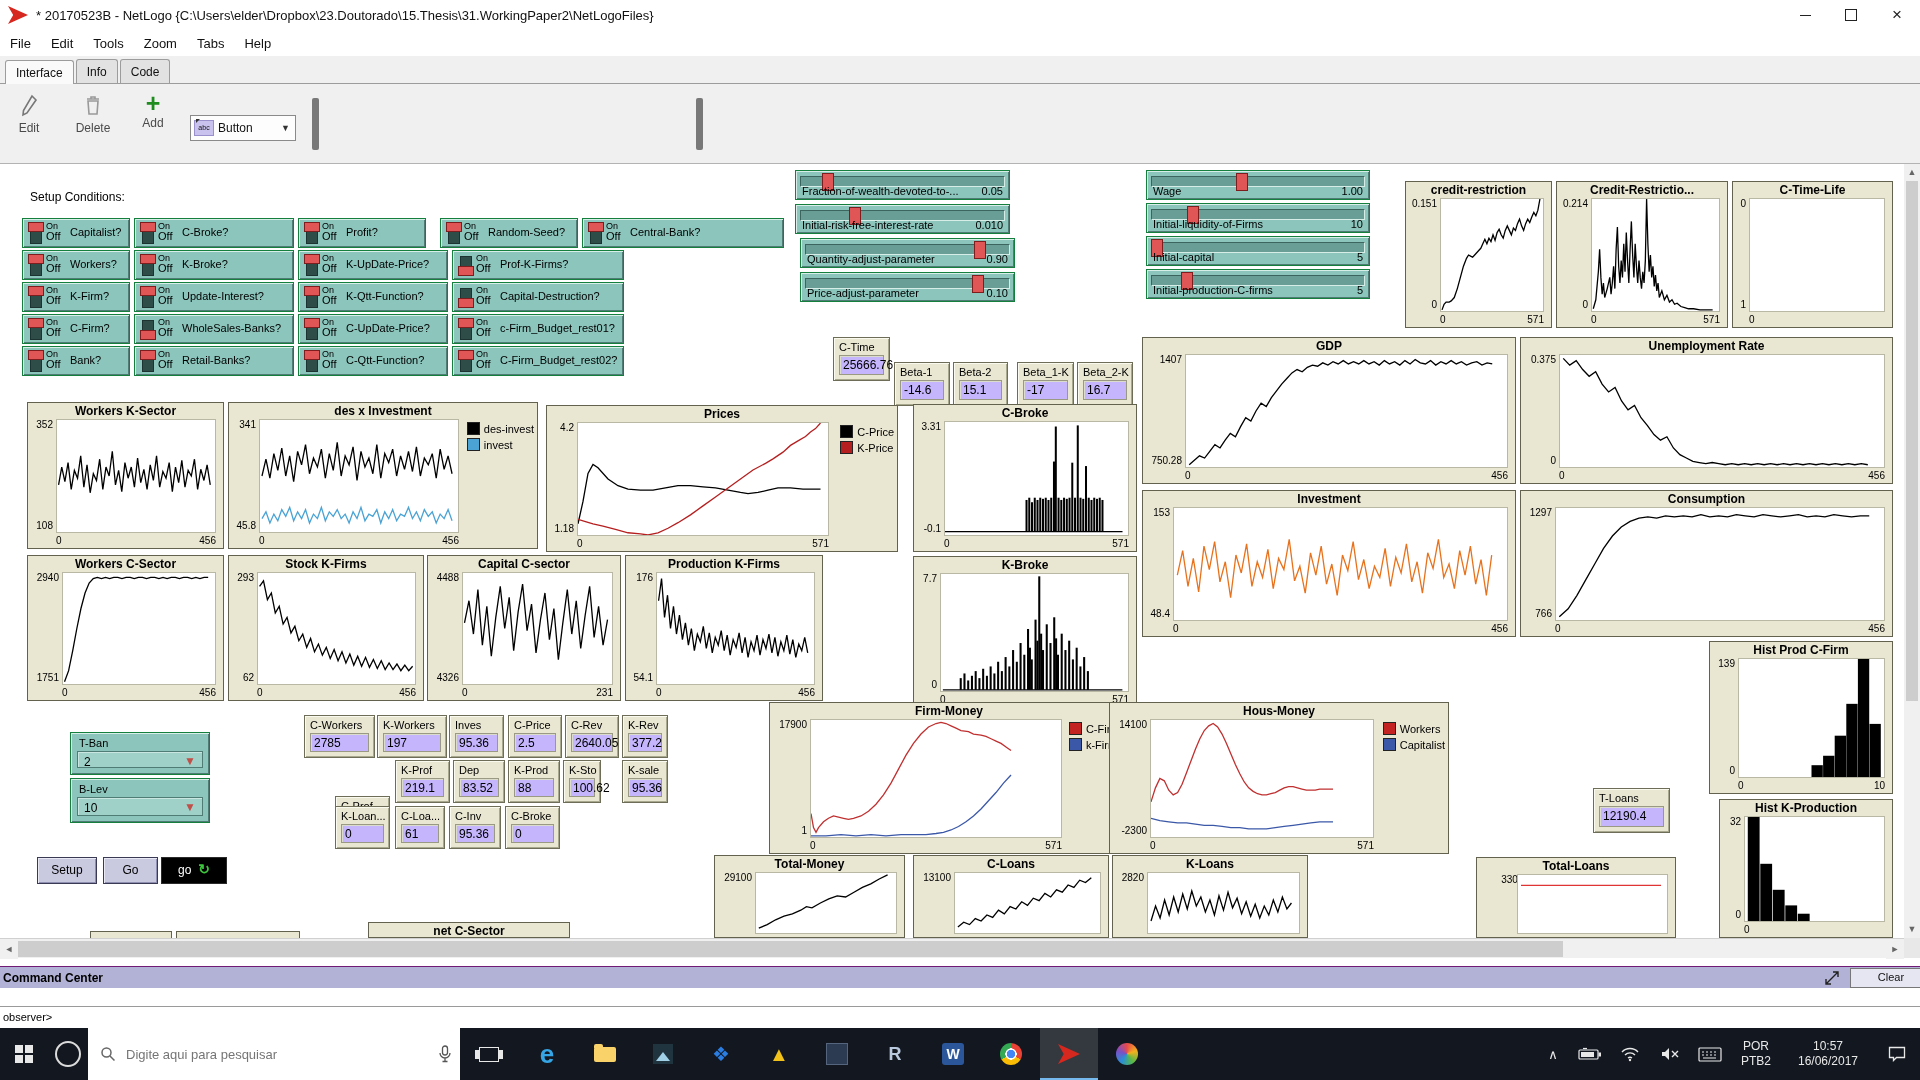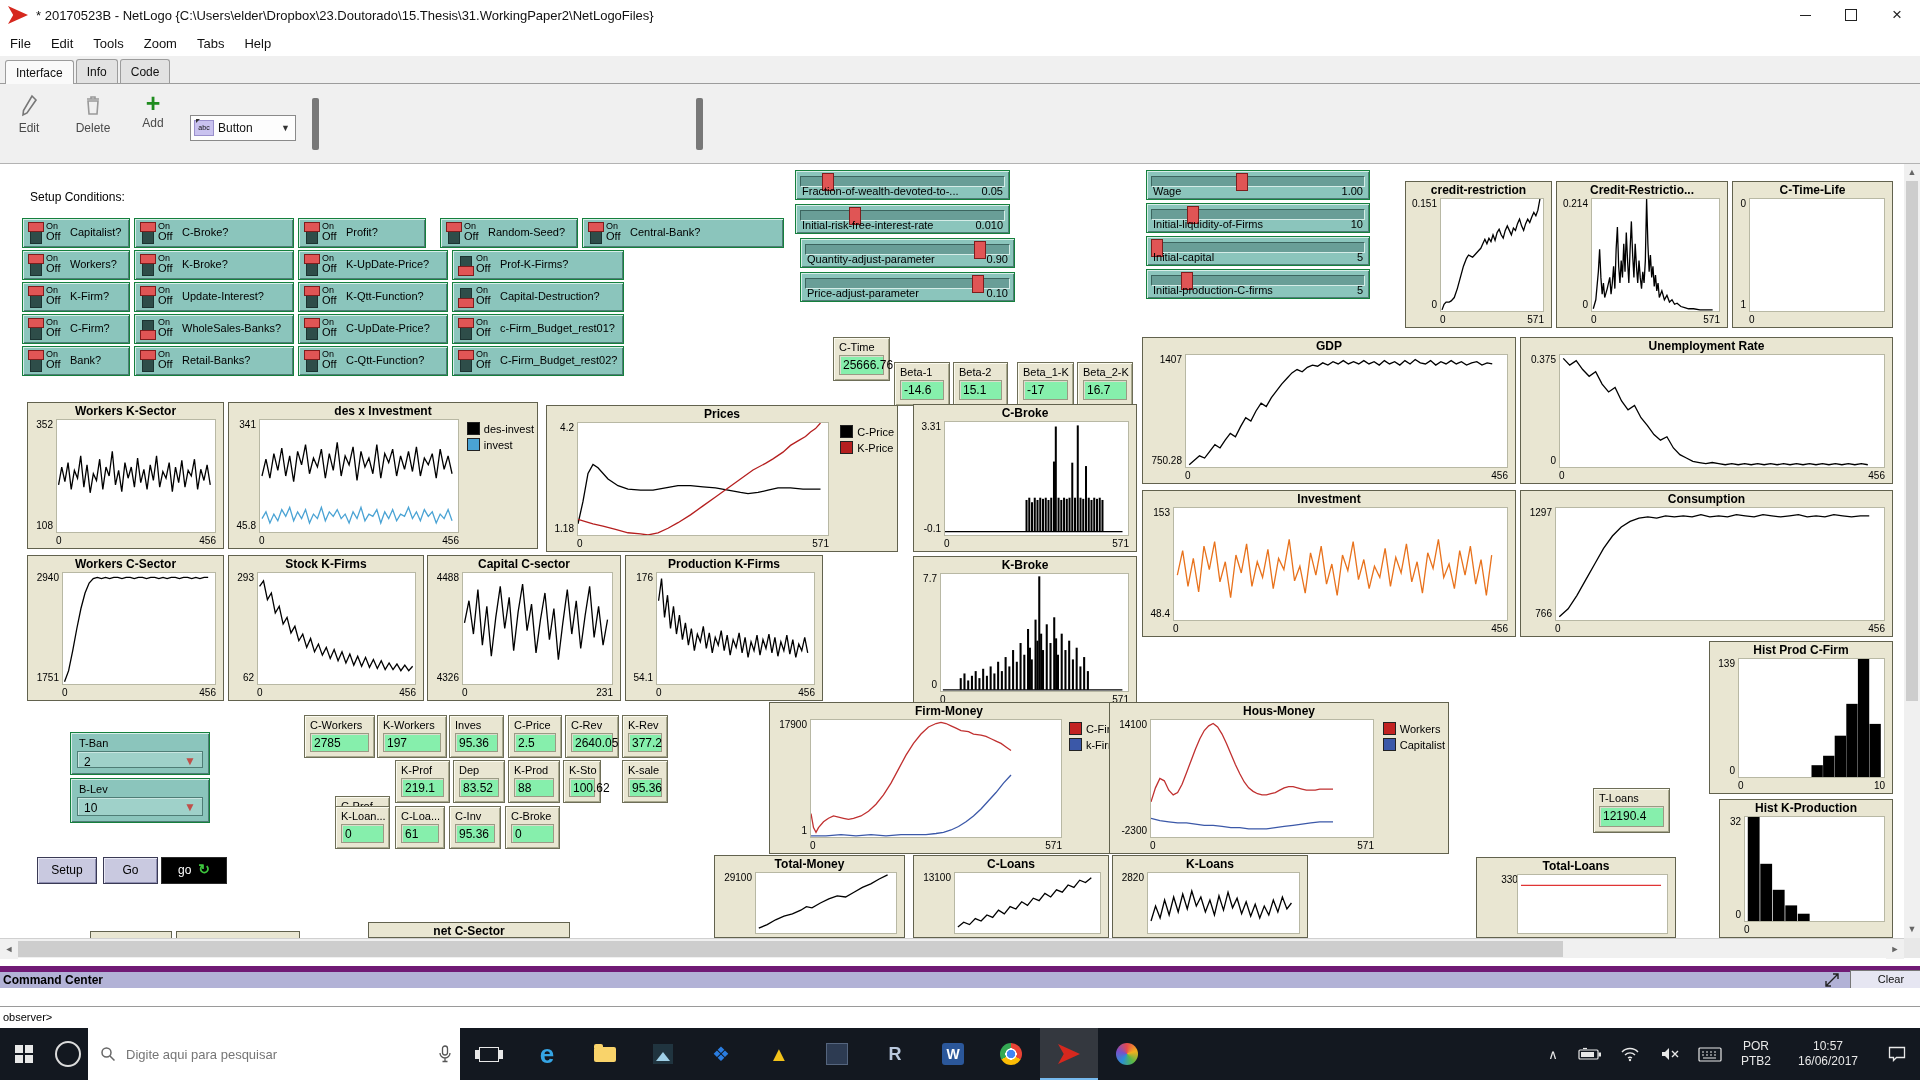--- a/index.html
+++ b/index.html
@@ -46,21 +46,21 @@
   .sw-knob.on{top:3px;}
   .sw-on{position:absolute;left:23px;top:2px;font-size:9px;}
   .sw-off{position:absolute;left:23px;top:11px;font-size:11px;}
   .sw-label{position:absolute;left:47px;top:0;right:2px;line-height:27px;white-space:nowrap;overflow:hidden;}
   .groove{position:absolute;left:4px;right:4px;top:5px;height:9px;background:#699e97;border:1px solid;border-color:#3c655f #d5ece7 #d5ece7 #3c655f;}
   .knob{position:absolute;top:-4px;width:10px;height:16px;background:#e05555;border:1px solid #7e1d1d;}
   .s-label{position:absolute;left:6px;bottom:2px;white-space:nowrap;}
   .s-value{position:absolute;right:6px;bottom:2px;}
   .monitor{background:#e9e6d2;border:1px solid #6e6e58;box-shadow:inset 1px 1px 0 #fbfaee,inset -1px -1px 0 #a8a88e;font-size:11px;}
   .m-label{position:absolute;left:5px;top:3px;right:3px;white-space:nowrap;overflow:hidden;}
-  .m-box{position:absolute;left:5px;right:5px;top:17px;bottom:5px;background:#86efac;border:1px solid #9a9a84;box-shadow:inset 1px 1px 0 #dcdccc;}
+  .m-box{position:absolute;left:5px;right:5px;top:17px;bottom:5px;background:#c4b5fd;border:1px solid #9a9a84;box-shadow:inset 1px 1px 0 #dcdccc;}
   .m-val{position:absolute;left:3px;top:2px;font-size:12px;white-space:nowrap;}
   .c-label{position:absolute;left:8px;top:4px;}
   .c-box{position:absolute;left:6px;right:6px;top:18px;bottom:6px;background:#9fd1c9;border:1px solid #4f7d76;box-shadow:inset 1px 1px 0 #c9e6e1;}
   .c-val{position:absolute;left:6px;top:3px;font-size:12px;}
   .c-tri{position:absolute;right:6px;top:2px;color:#c0504a;font-size:12px;}
   .button{background:#c9c9e0;border:1px solid #3a3a55;box-shadow:inset 1px 1px 0 #e9e9f5,inset -1px -1px 0 #8f8fb2;text-align:center;font-size:12px;color:#000;}
   .b-label{line-height:24px;}
   .button.black{background:#000;color:#fff;box-shadow:none;border:1px solid #2a2a2a;}
   .b-icon{color:#3dc53d;font-weight:bold;margin-left:7px;font-size:14px;}
   .plot{background:#e9e6d2;border:1px solid #62624e;font-size:10px;color:#000;overflow:hidden;}
@@ -75,21 +75,21 @@
   .strip{background:#e9e6d2;border:1px solid #62624e;border-bottom:none;}
 
   
   .hscroll{position:absolute;left:0;top:938px;width:1904px;height:20px;background:#f0f0f0;border-top:1px solid #d0d0d0;box-sizing:border-box;}
   .hs-btn{position:absolute;top:0;width:18px;height:20px;background:#f0f0f0;color:#666;font-size:9px;text-align:center;line-height:20px;}
   .hs-thumb{position:absolute;left:18px;top:2px;width:1545px;height:16px;background:#cdcdcd;}
   .vscroll{position:absolute;left:1904px;top:164px;width:16px;height:774px;background:#f0f0f0;}
   .vs-btn{position:absolute;left:0;width:16px;height:17px;color:#666;font-size:9px;text-align:center;line-height:17px;}
   .vs-thumb{position:absolute;left:2px;top:17px;width:12px;height:520px;background:#cdcdcd;}
   .corner{position:absolute;left:1904px;top:938px;width:16px;height:20px;background:#e8e8e8;}
-  .ccbar{position:absolute;left:0;top:966px;width:1920px;height:22px;background:#b2b2d6;border-top:6px solid #701a75;display:flex;align-items:center;box-sizing:border-box;}
+  .ccbar{position:absolute;left:0;top:966px;width:1920px;height:22px;background:#b2b2d6;border-top:1px solid #701a75;display:flex;align-items:center;box-sizing:border-box;}
   .cc-title{font-size:12px;font-weight:bold;color:#000;margin-left:3px;}
   .cc-right{margin-left:auto;display:flex;align-items:center;}
   .cc-expand{width:16px;height:16px;margin-right:10px;}
   .cc-clear{width:80px;height:18px;background:#e6e6f2;border:1px solid #777;font-size:11px;text-align:center;line-height:16px;margin-right:-12px;color:#111;}
   .cc-out{position:absolute;left:0;top:988px;width:1920px;height:18px;background:#fff;}
   .obs-row{position:absolute;left:0;top:1006px;width:1920px;height:22px;background:#fff;border-top:1px solid #9a9a9a;font-size:11px;color:#000;box-sizing:border-box;}
   .obs-label{position:absolute;left:3px;top:4px;}
   .obs-input{position:absolute;left:62px;top:1px;right:4px;height:18px;border:none;outline:none;font-size:11px;}
 
   

